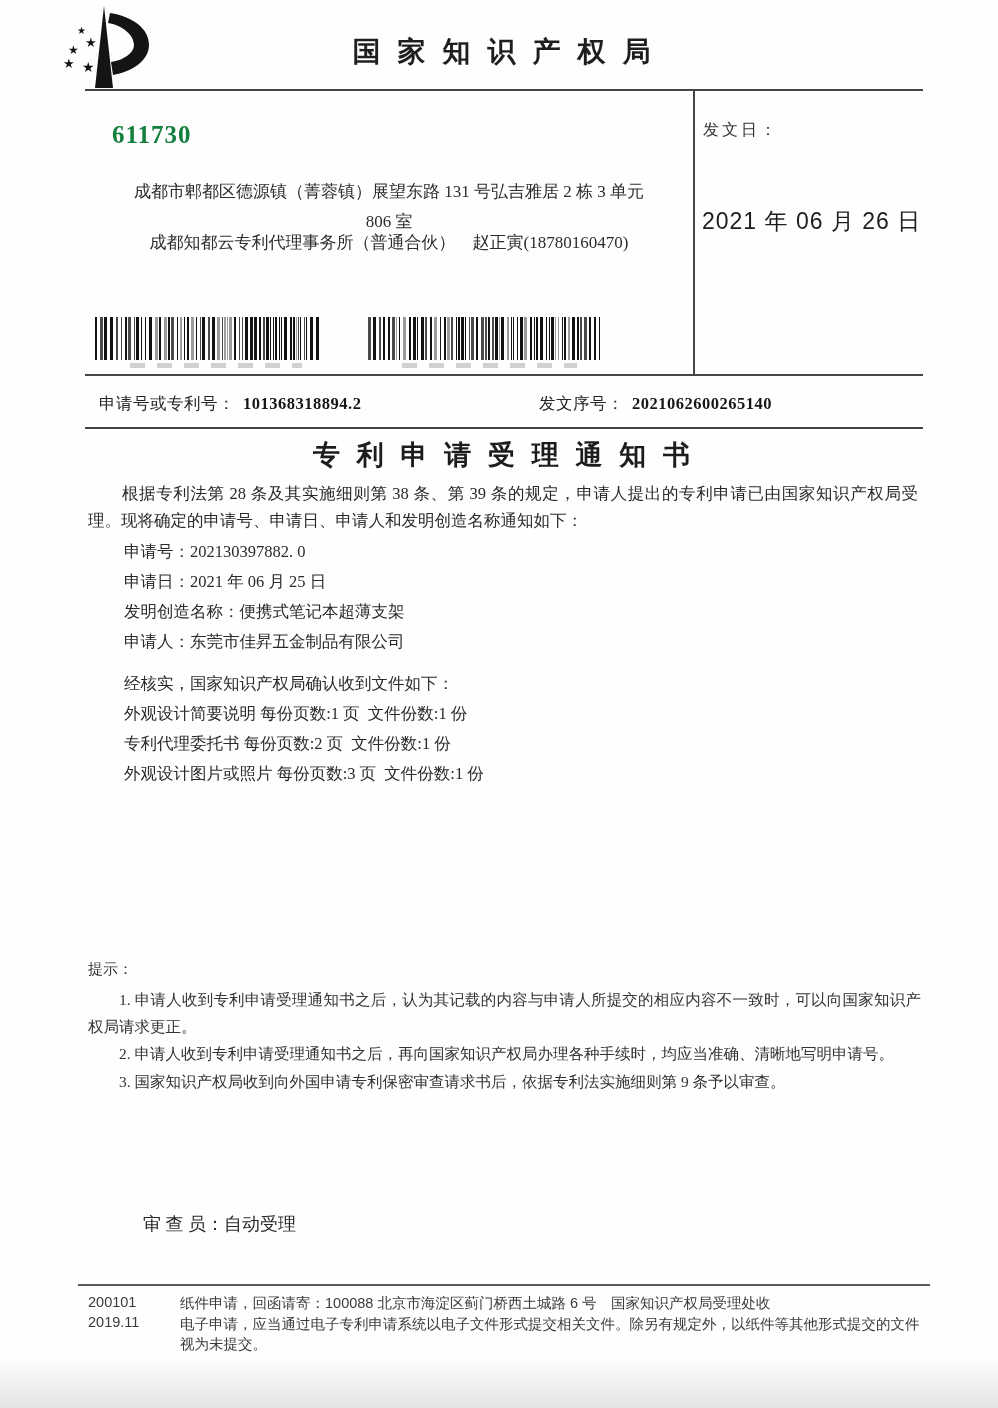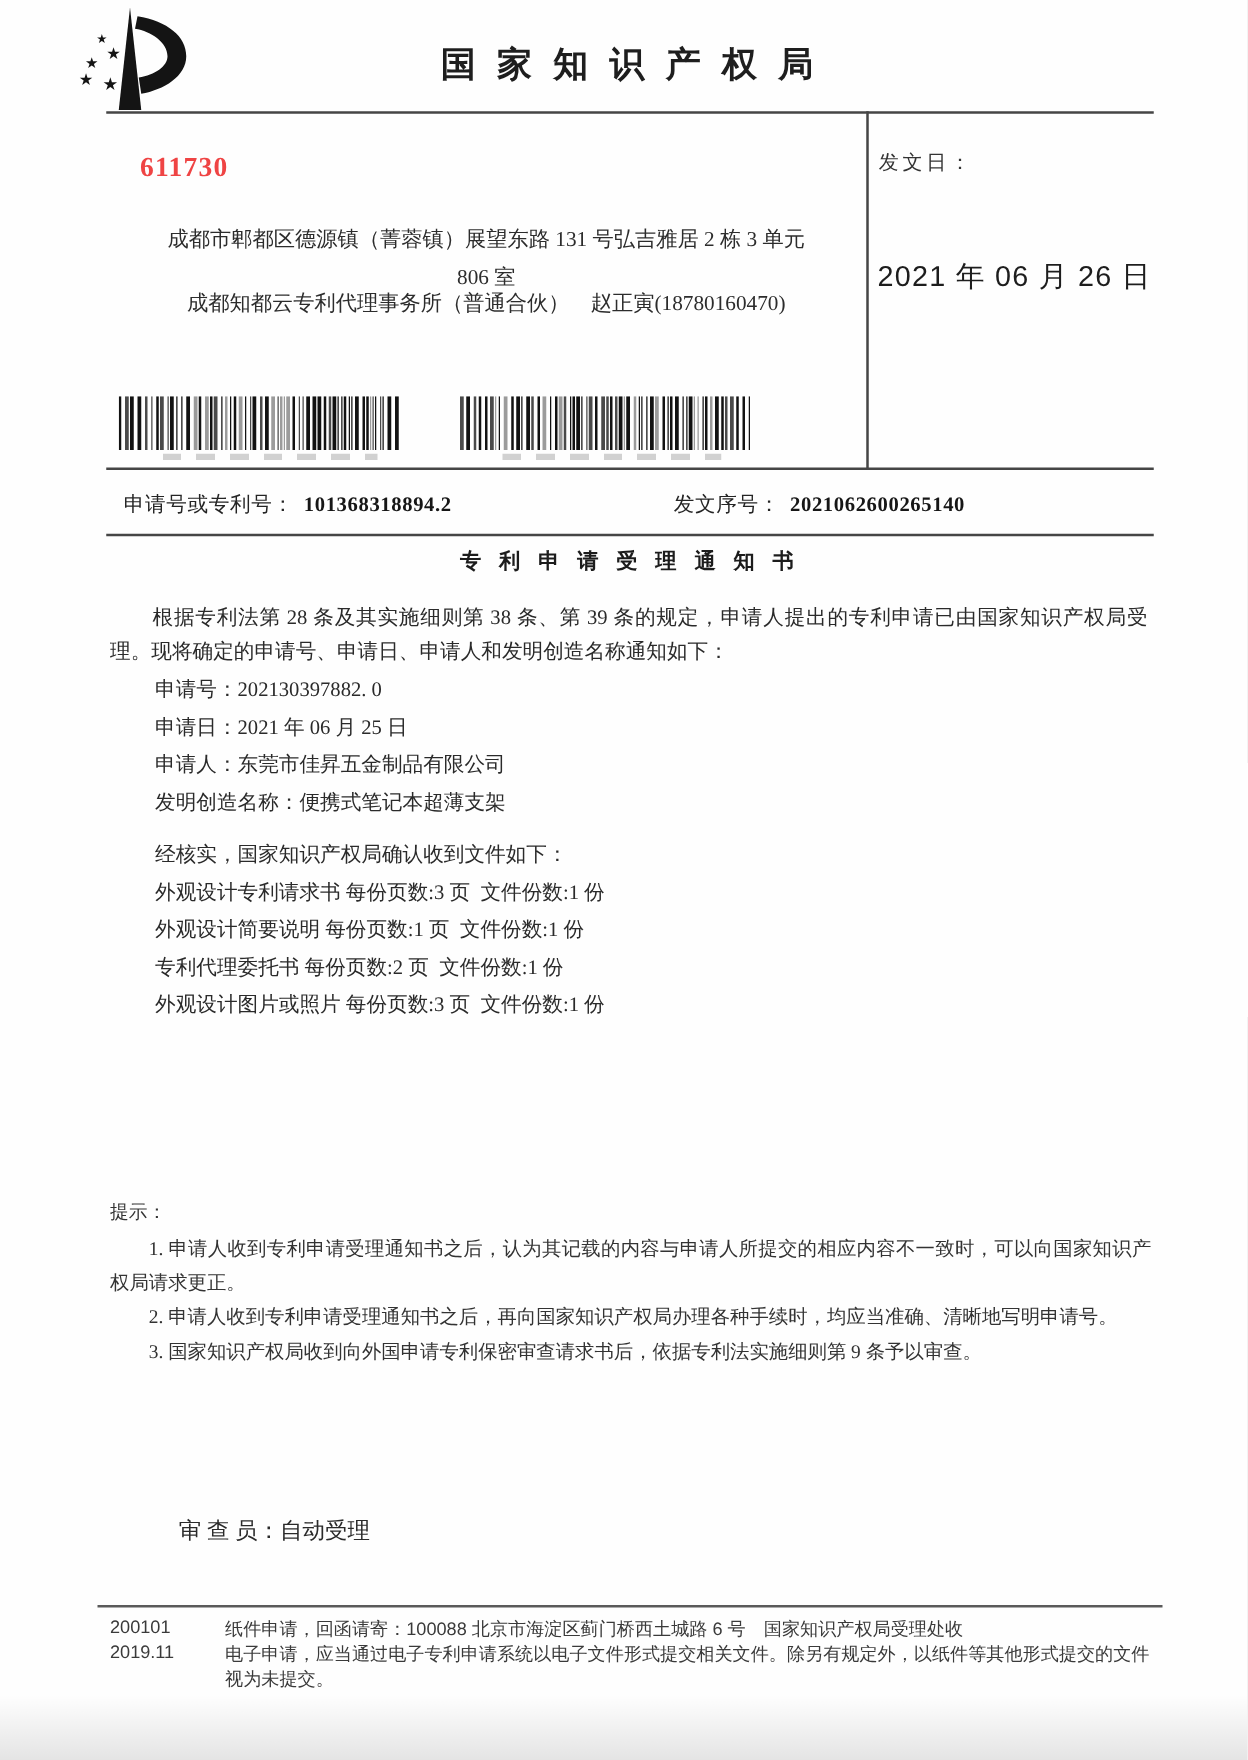--- a/index.html
+++ b/index.html
@@ -19,21 +19,21 @@
 
   .agency-title{left:85px;top:33px;width:838px;text-align:center;
     font-size:28px;font-weight:600;letter-spacing:5px;color:#1e1e1e;}
 
   .rule-top{left:85px;top:89px;width:838px;height:2px;}
   .vrule{left:693px;top:89px;width:2px;height:287px;}
   .rule-mid1{left:85px;top:374px;width:838px;height:2px;}
   .rule-mid2{left:85px;top:427px;width:838px;height:2px;}
   .rule-footer{left:78px;top:1284px;width:852px;height:2px;background:#5a5a5a;}
 
-  .postcode{left:112px;top:121px;font-size:22px;font-weight:700;letter-spacing:1px;color:#ef4444;}
+  .postcode{left:112px;top:121px;font-size:25px;font-weight:700;letter-spacing:1px;color:#15803d;}
   .addr{left:85px;width:608px;text-align:center;font-size:17px;color:#2c2c2c;}
   .addr1{top:180px;}
   .addr2{top:210px;}
   .addr3{top:231px;}
 
   .issue-label{left:703px;top:120px;font-size:16px;letter-spacing:3px;color:#333;}
   .issue-date{left:702px;top:206px;font-size:23px;letter-spacing:1px;color:#1d1d1d;
     font-family:"Liberation Sans","DejaVu Sans",sans-serif;}
 
   .barcode{overflow:hidden;font-size:0;line-height:0;}
@@ -45,21 +45,21 @@
   .bcsub1{left:130px;top:363px;width:172px;}
   .bcsub2{left:402px;top:363px;width:175px;}
 
   .refrow{top:393px;font-size:16.5px;color:#242424;}
   .refrow .lbl{letter-spacing:.5px;}
   .refrow .val{font-weight:700;margin-left:8px;letter-spacing:.5px;color:#161616;}
   .ref-left{left:99px;}
   .ref-right{left:539px;}
 
   .notice-title{left:85px;top:437px;width:838px;text-align:center;
-    font-size:17px;font-weight:600;letter-spacing:5px;color:#1c1c1c;}
+    font-size:27px;font-weight:600;letter-spacing:5px;color:#1c1c1c;}
 
   .intro{left:88px;top:480px;width:830px;font-size:16.5px;line-height:27px;
     text-indent:34px;text-align:justify;color:#2a2a2a;}
 
   .fieldlist{left:124px;top:537px;font-size:16.5px;line-height:30px;color:#2a2a2a;}
   .received{left:124px;top:669px;font-size:16.5px;line-height:30px;color:#2a2a2a;}
 
   .tips-heading{left:88px;top:960px;font-size:15px;color:#333;}
   .tip{left:88px;width:833px;font-size:15.5px;line-height:27px;
     text-indent:31px;text-align:justify;color:#333;}
@@ -122,27 +122,26 @@
   </div>
 
   <div class="abs rule rule-mid2"></div>
 
   <div class="abs notice-title">专 利 申 请 受 理 通 知 书</div>
   <div class="abs intro">根据专利法第 28 条及其实施细则第 38 条、第 39 条的规定，申请人提出的专利申请已由国家知识产权局受理。现将确定的申请号、申请日、申请人和发明创造名称通知如下：</div>
 
   <div class="abs fieldlist">
     <div><span>申请号：</span><span>202130397882. 0</span></div>
     <div><span>申请日：</span><span>2021 年 06 月 25 日</span></div>
+    <div><span>发明创造名称：</span><span>便携式笔记本超薄支架</span></div>
     <div><span>申请人：</span><span>东莞市佳昇五金制品有限公司</span></div>
-    <div><span>发明创造名称：</span><span>便携式笔记本超薄支架</span></div>
   </div>
 
   <div class="abs received">
     <div>经核实，国家知识产权局确认收到文件如下：</div>
-    <div class="pre">外观设计专利请求书 每份页数:3 页  文件份数:1 份</div>
     <div class="pre">外观设计简要说明 每份页数:1 页  文件份数:1 份</div>
     <div class="pre">专利代理委托书 每份页数:2 页  文件份数:1 份</div>
     <div class="pre">外观设计图片或照片 每份页数:3 页  文件份数:1 份</div>
   </div>
 
   <div class="abs tips-heading">提示：</div>
   <div class="abs tip tip1">1. 申请人收到专利申请受理通知书之后，认为其记载的内容与申请人所提交的相应内容不一致时，可以向国家知识产权局请求更正。</div>
   <div class="abs tip tip2">2. 申请人收到专利申请受理通知书之后，再向国家知识产权局办理各种手续时，均应当准确、清晰地写明申请号。</div>
   <div class="abs tip tip3">3. 国家知识产权局收到向外国申请专利保密审查请求书后，依据专利法实施细则第 9 条予以审查。</div>
 

